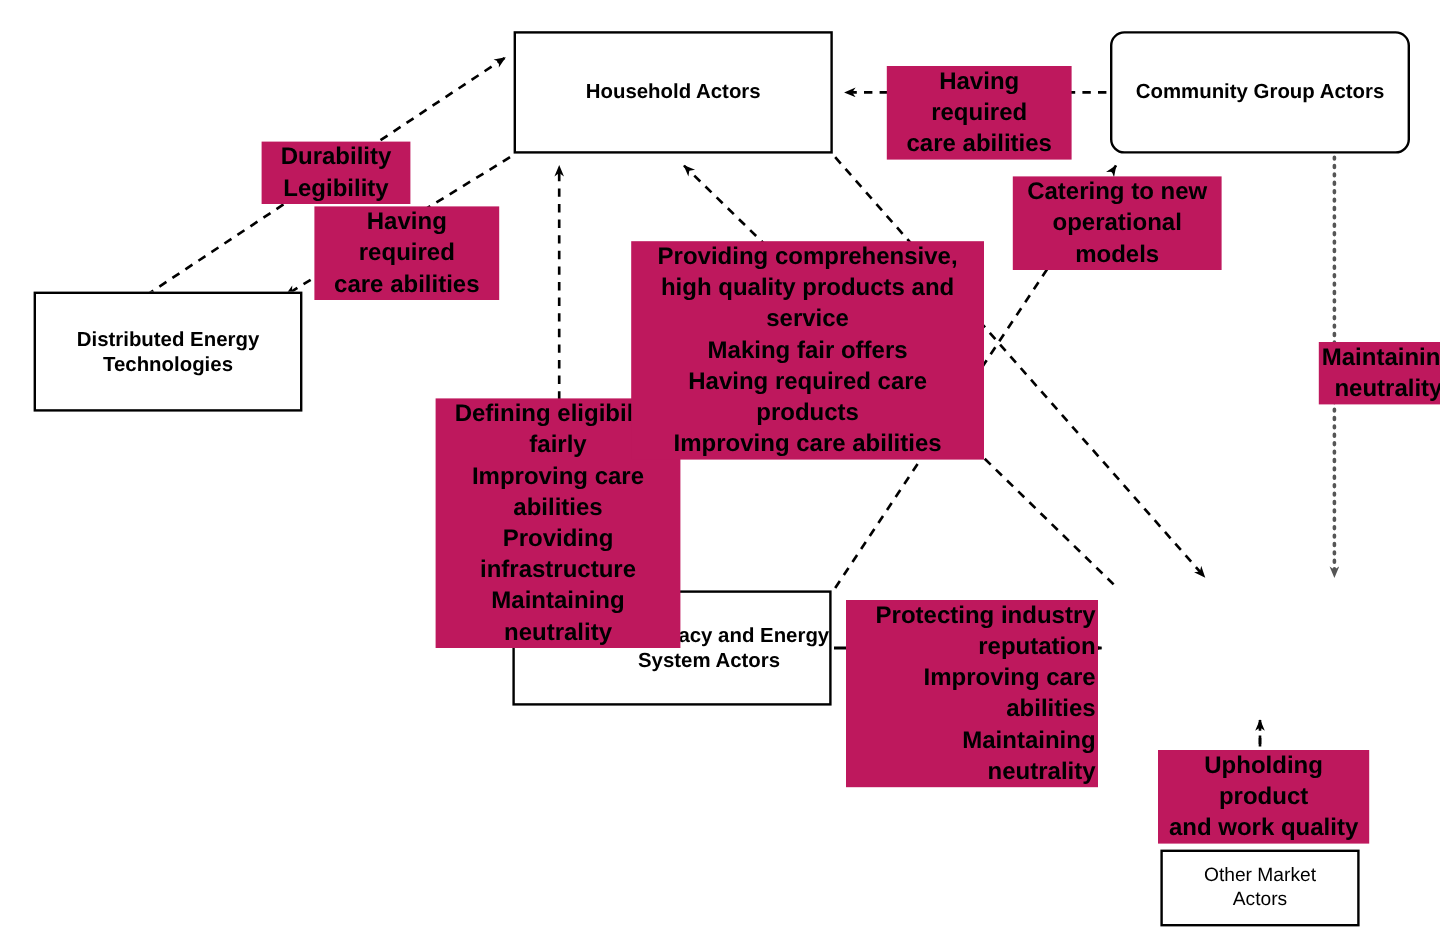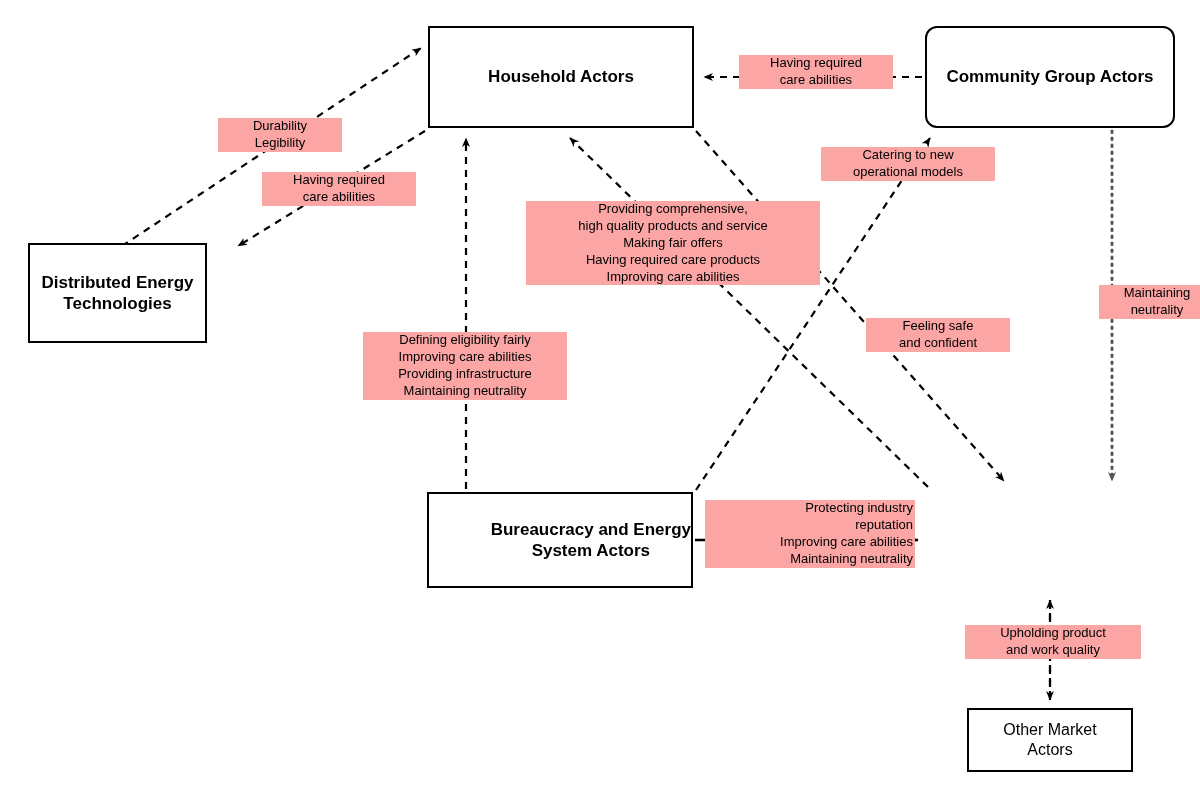--- a/index.html
+++ b/index.html
@@ -36,26 +36,26 @@
     color: #000000;
     z-index: 3;
   }
   .node.plain {
     font-weight: normal;
     font-size: 16px;
   }
   .edge-label {
     position: absolute;
     text-align: center;
-    font-size: 13px;
+    font-size: 20px;
     line-height: 1.3;
     color: #000000;
-    font-weight: normal;
+    font-weight: bold;
     white-space: pre-line;
-    background: #fca5a5;
+    background: #be185d;
     z-index: 4;
     padding: 0 2px;
   }
 </style>
 </head>
 <body>
 
 <div id="canvas">
 
   <svg id="wires" viewBox="0 0 1200 785" xmlns="http://www.w3.org/2000/svg">
@@ -94,21 +94,21 @@
   </svg>
 
   <div class="node" style="left:428px; top:26px; width:266px; height:102px;">
     <span>Household Actors</span>
   </div>
 
   <div class="node" style="left:925px; top:26px; width:250px; height:102px;border-radius:12px;">
     <span>Community Group Actors</span>
   </div>
 
-  <div class="node" style="left:28px; top:243px; width:179px; height:100px;">
+  <div class="node" style="left:28px; top:243px; width:224px; height:100px;">
     <span style="white-space:pre-line;">Distributed Energy
 Technologies</span>
   </div>
 
   <div class="node" style="left:427px; top:492px; width:266px; height:96px;justify-content:flex-end;">
     <span style="white-space:pre-line;">Bureaucracy and Energy
 System Actors</span>
   </div>
 
 
@@ -130,25 +130,23 @@
 Improving care abilities
 Providing infrastructure
 Maintaining neutrality</div>
 
   <div class="edge-label" style="left:526px; top:201px; width:290px;">Providing comprehensive,
 high quality products and service
 Making fair offers
 Having required care products
 Improving care abilities</div>
 
-  <div class="edge-label" style="left:821px; top:147px; width:170px;">Catering to new
+  <div class="edge-label" style="left:844px; top:147px; width:170px;">Catering to new
 operational models</div>
 
-  <div class="edge-label" style="left:866px; top:318px; width:140px;">Feeling safe
-and confident</div>
 
   <div class="edge-label" style="left:1099px; top:285px; width:112px;">Maintaining
 neutrality</div>
 
   <div class="edge-label" style="left:705px; top:500px; width:206px;text-align:right;">Protecting industry
 reputation
 Improving care abilities
 Maintaining neutrality</div>
 
   <div class="edge-label" style="left:965px; top:625px; width:172px;">Upholding product

